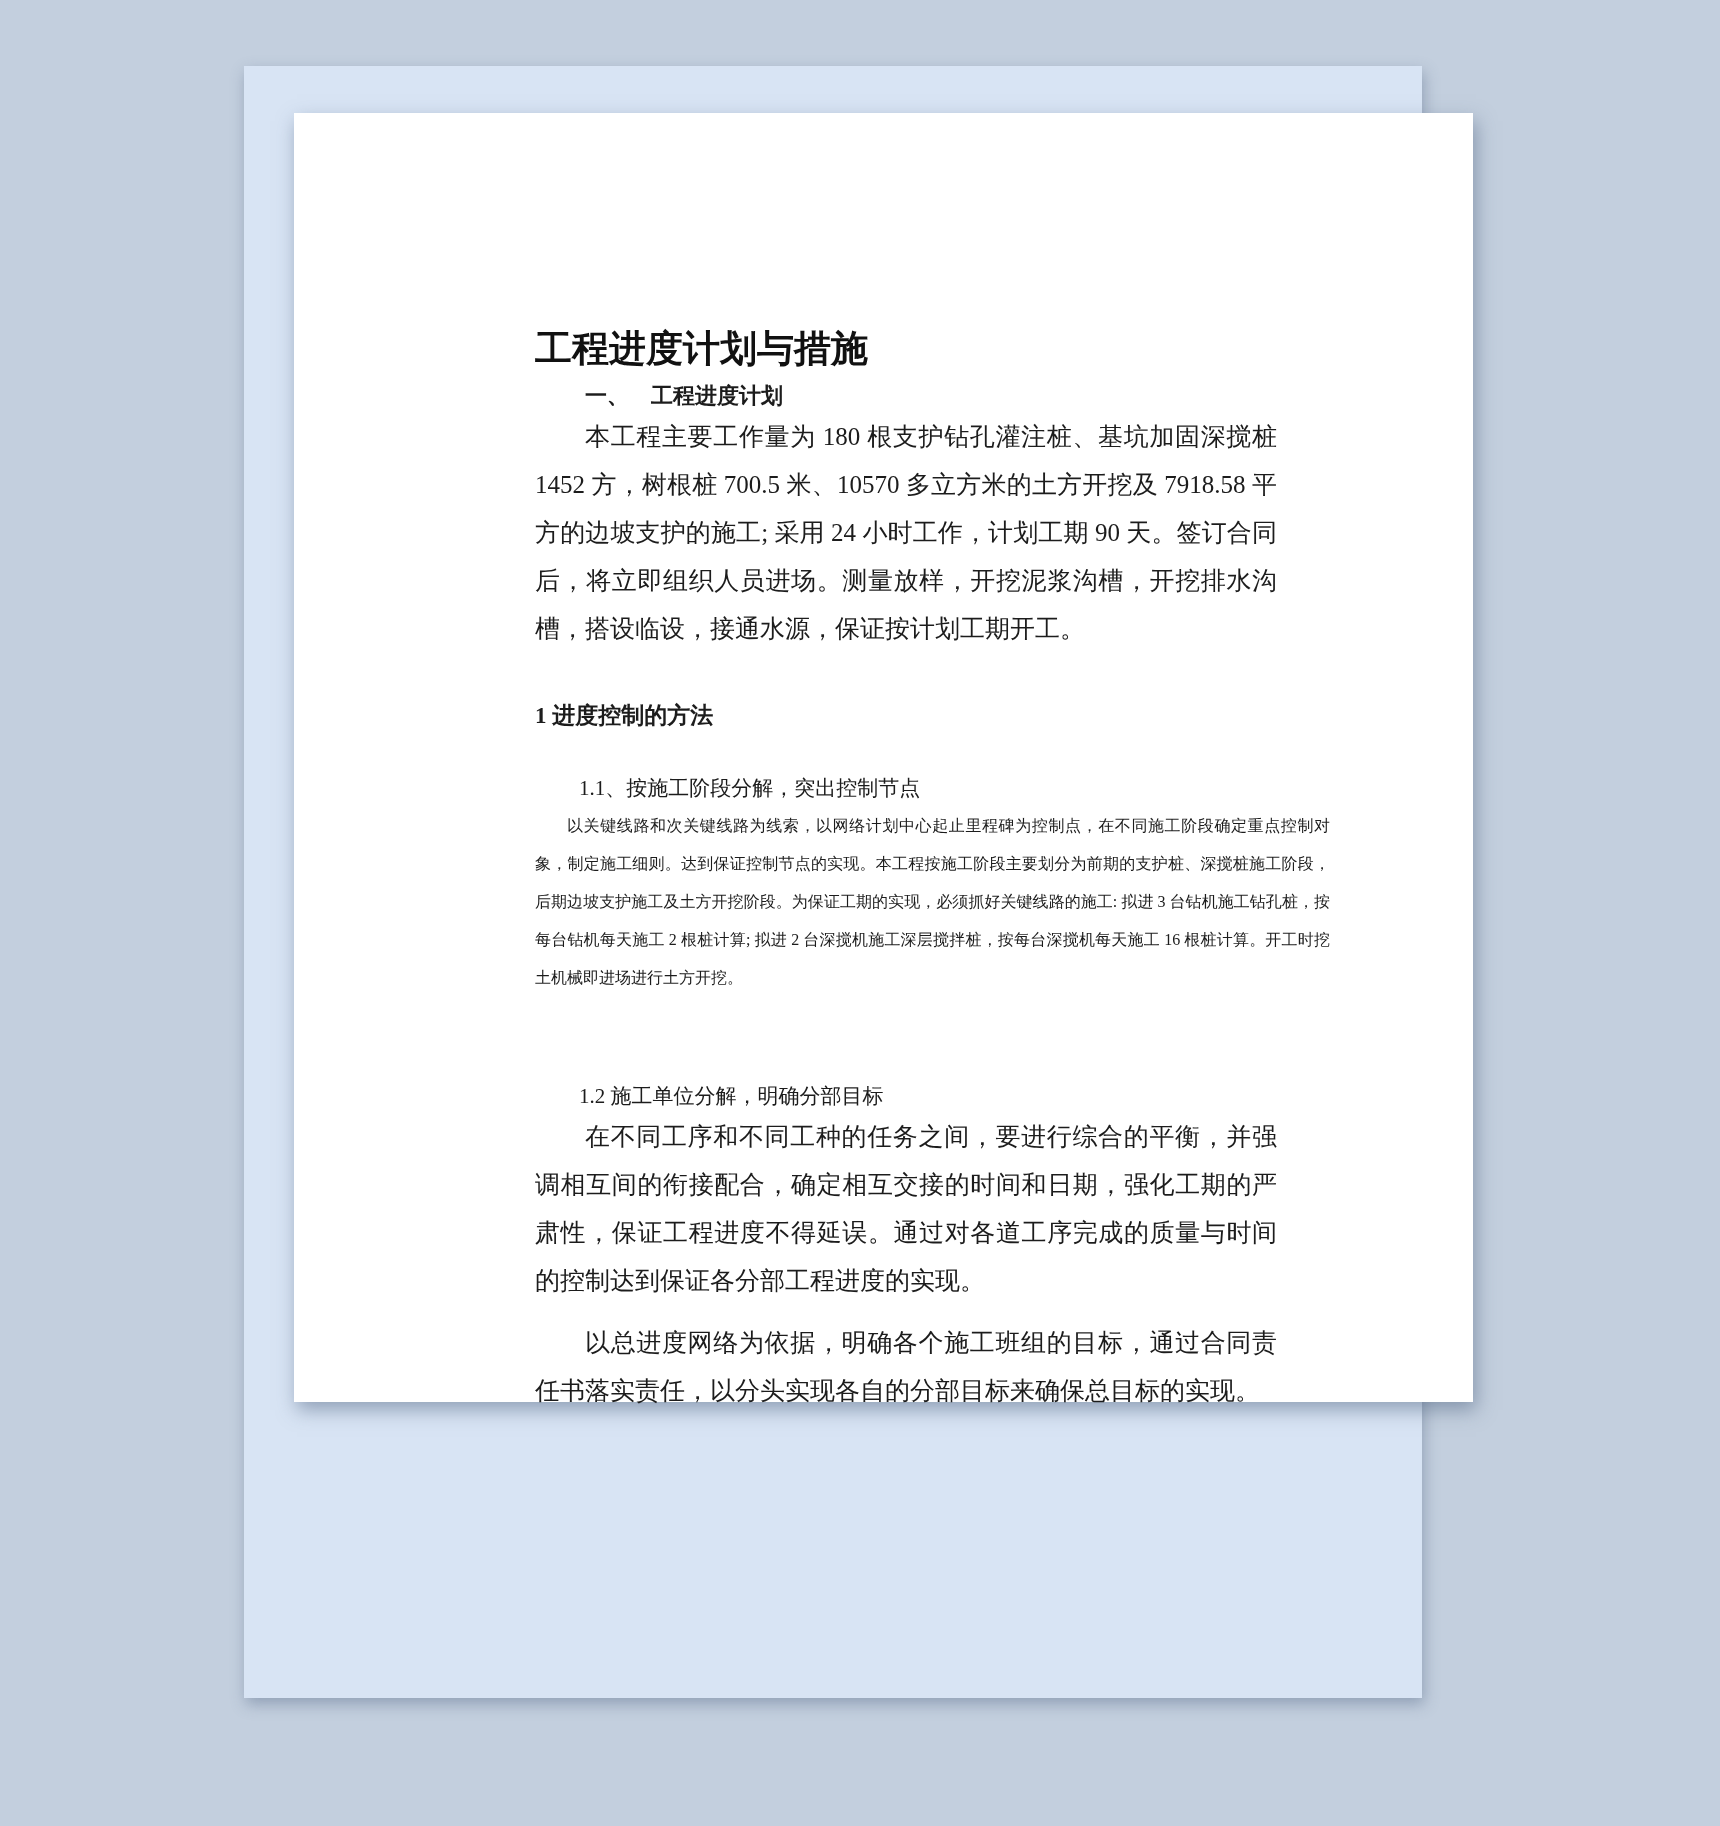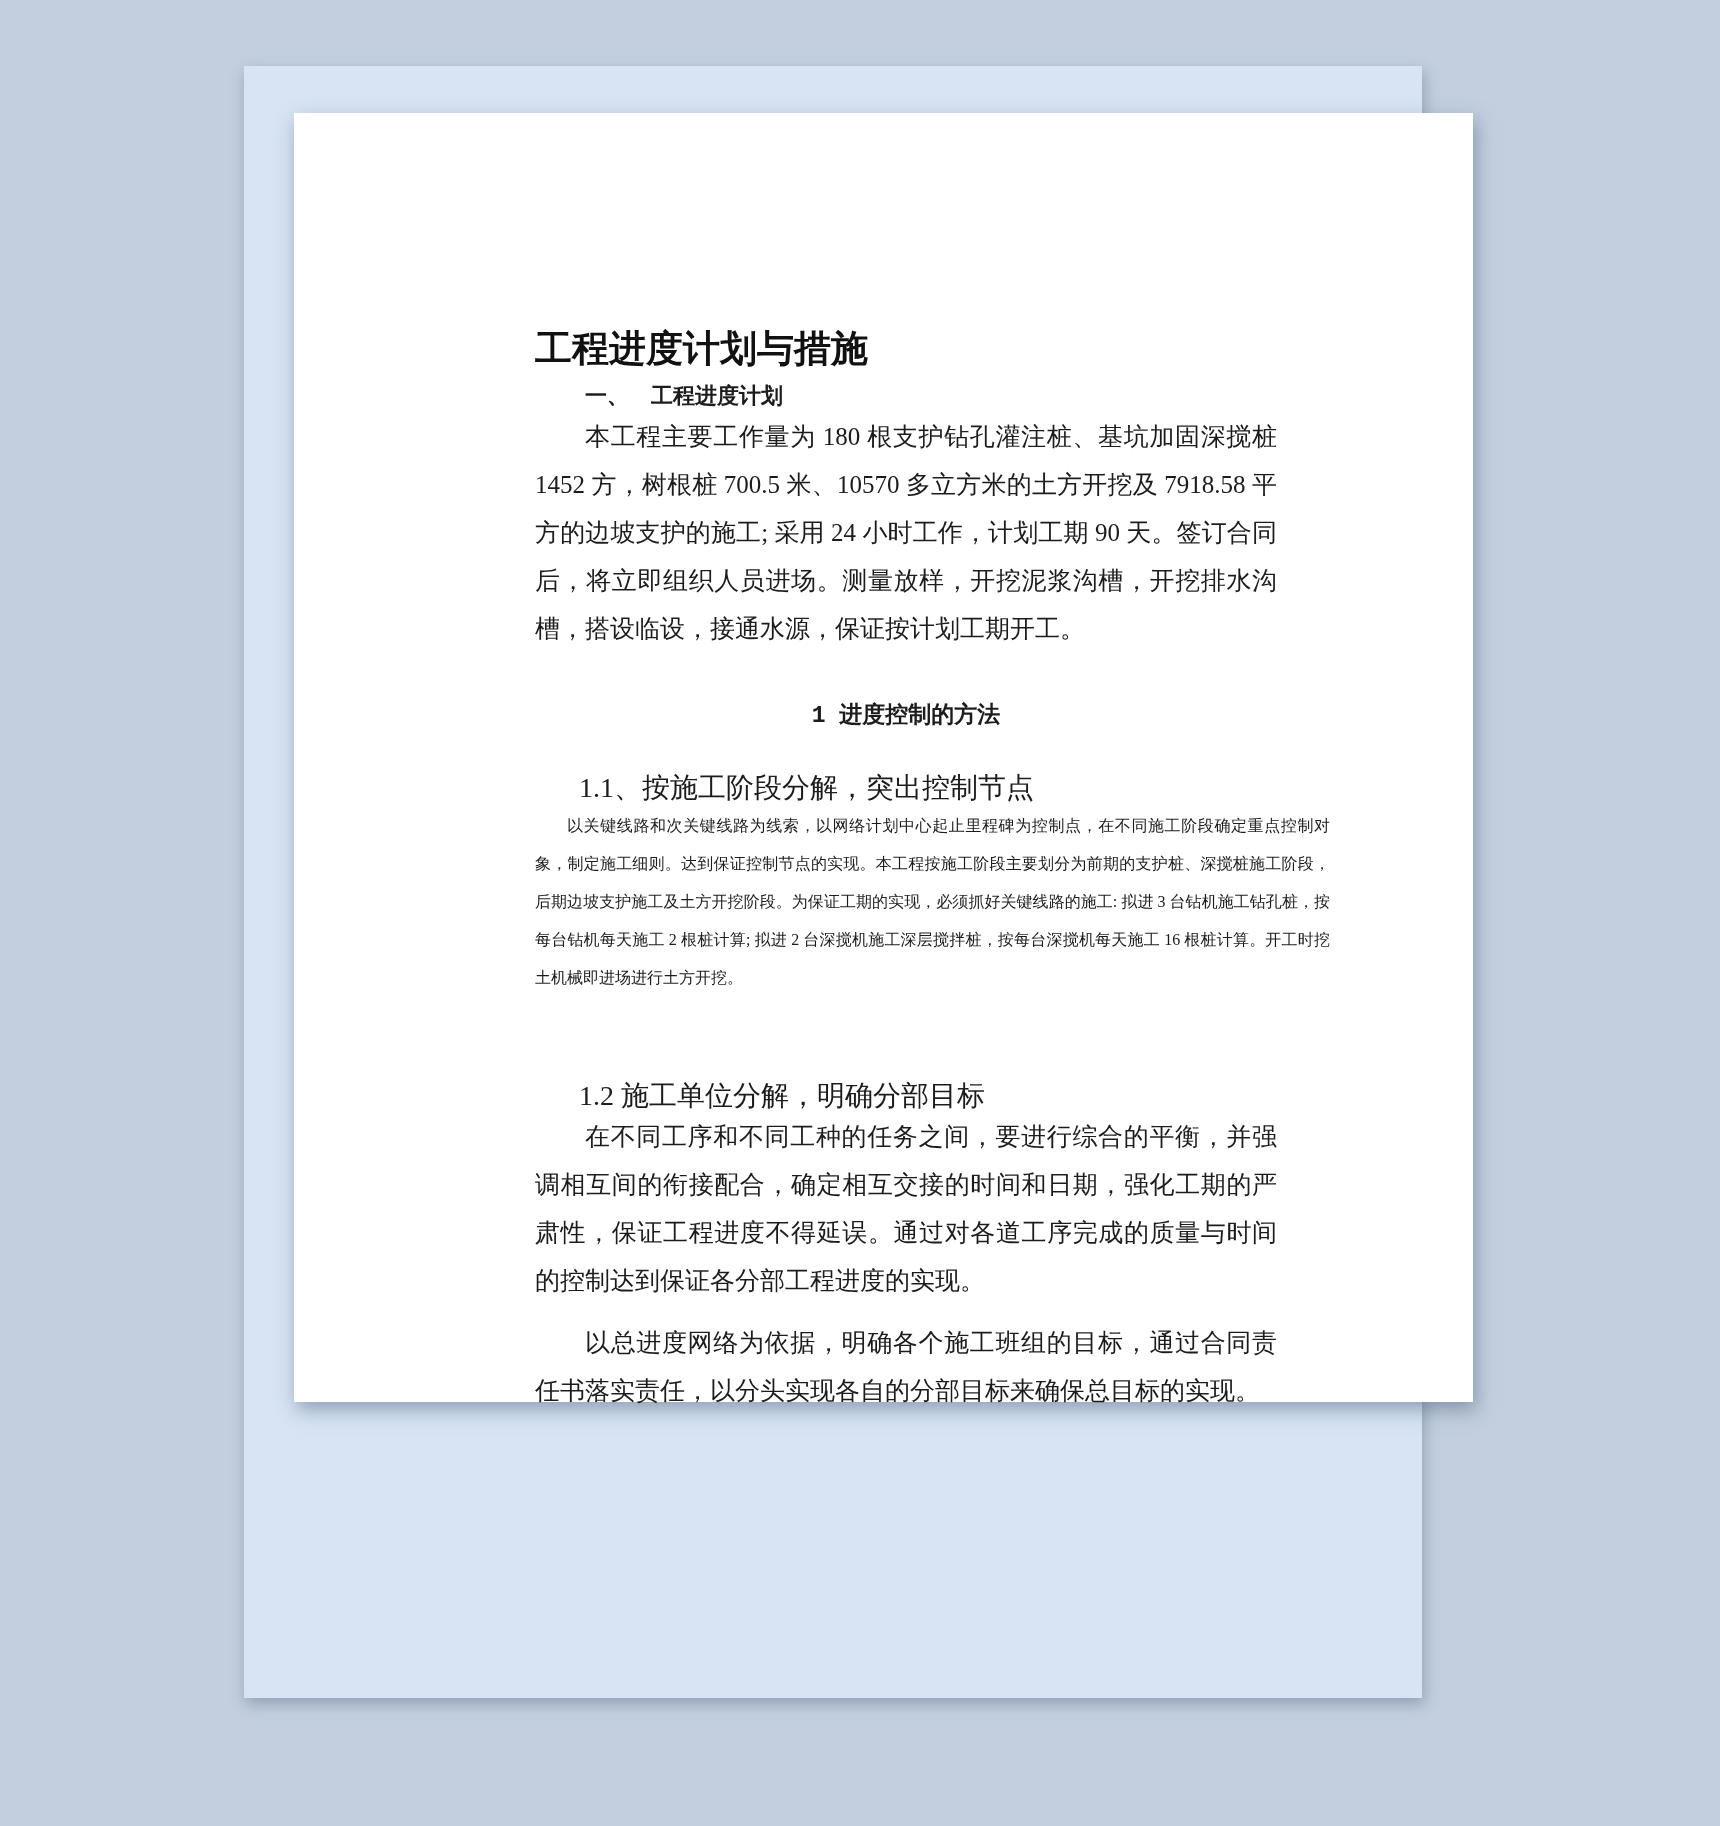--- a/index.html
+++ b/index.html
@@ -54,27 +54,26 @@
     font-size: 25px;
     line-height: 48px;
     text-align: justify;
     text-indent: 2em;
   }
   .center-heading {
     margin: 48px 0 0 0;
     font-size: 23px;
     line-height: 30px;
     font-weight: bold;
-    text-align: center;
-    font-family: Liberation Mono, monospace;
+    text-align: left;
   }
   .sub-heading {
     margin: 42px 0 0 0;
     padding-left: 44px;
-    font-size: 28px;
+    font-size: 21px;
     line-height: 30px;
     font-weight: normal;
   }
   .sub-heading.second {
     margin-top: 84px;
   }
   p.small-para {
     margin: 4px -53px 0 0;
     font-size: 16px;
     line-height: 38px;

